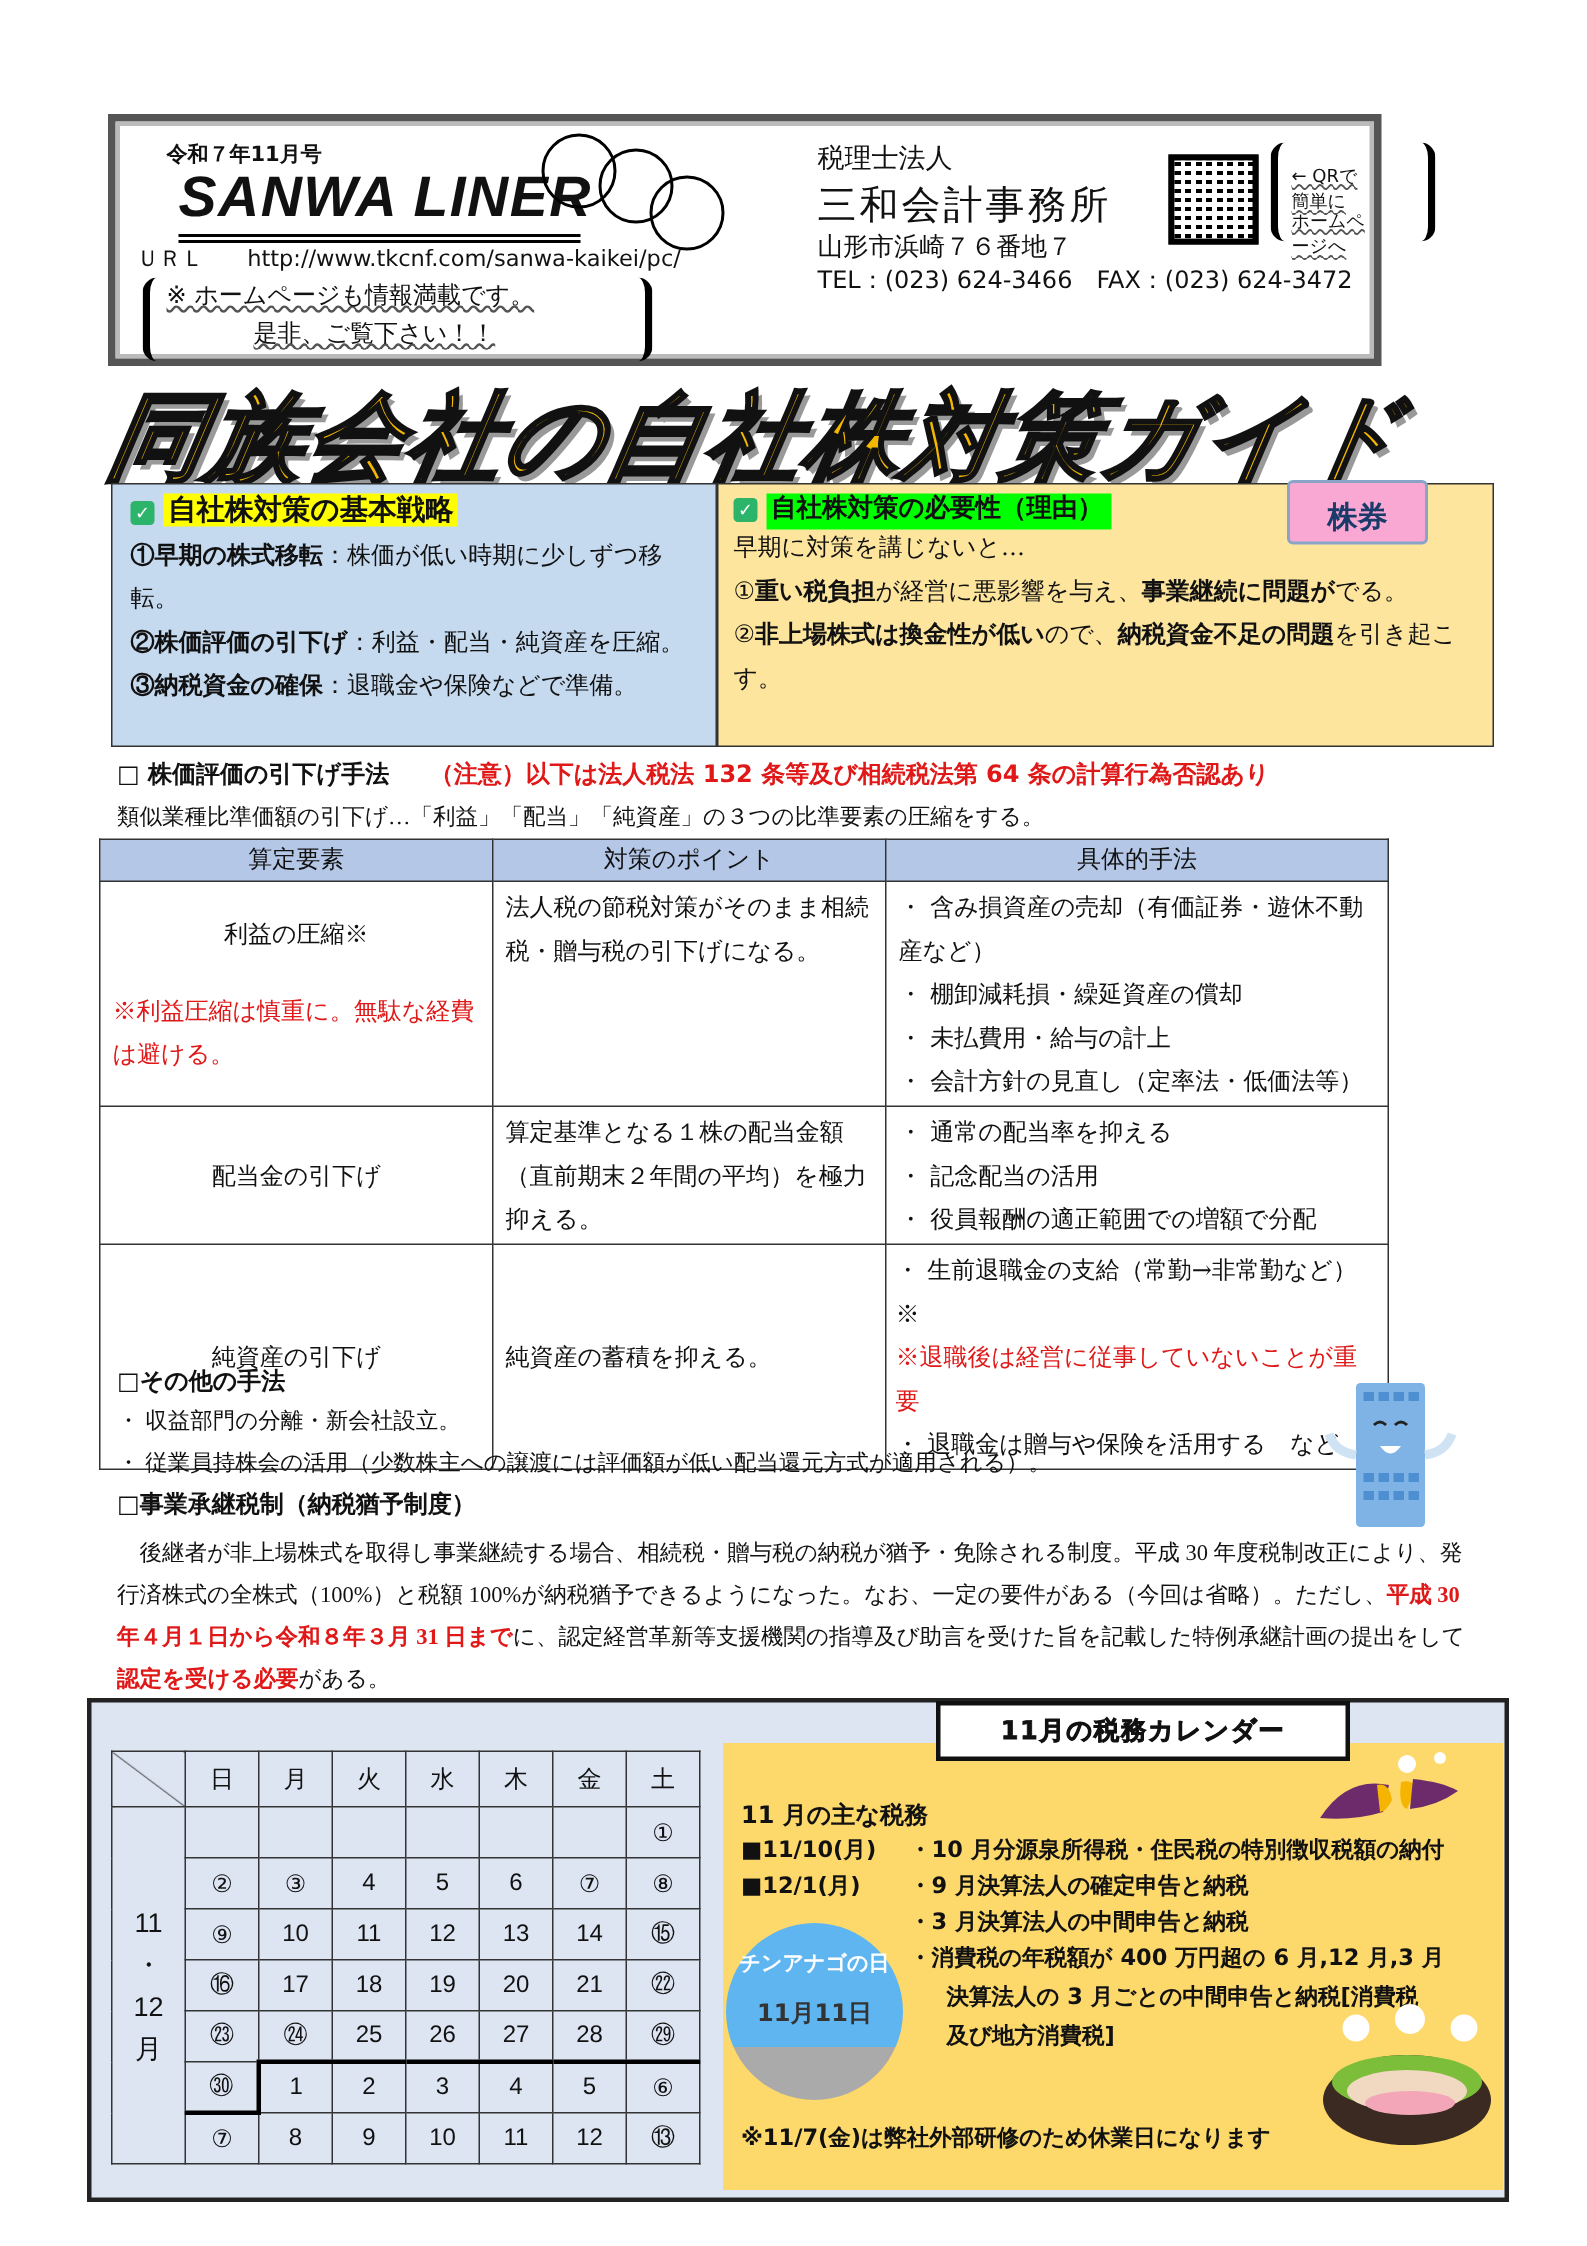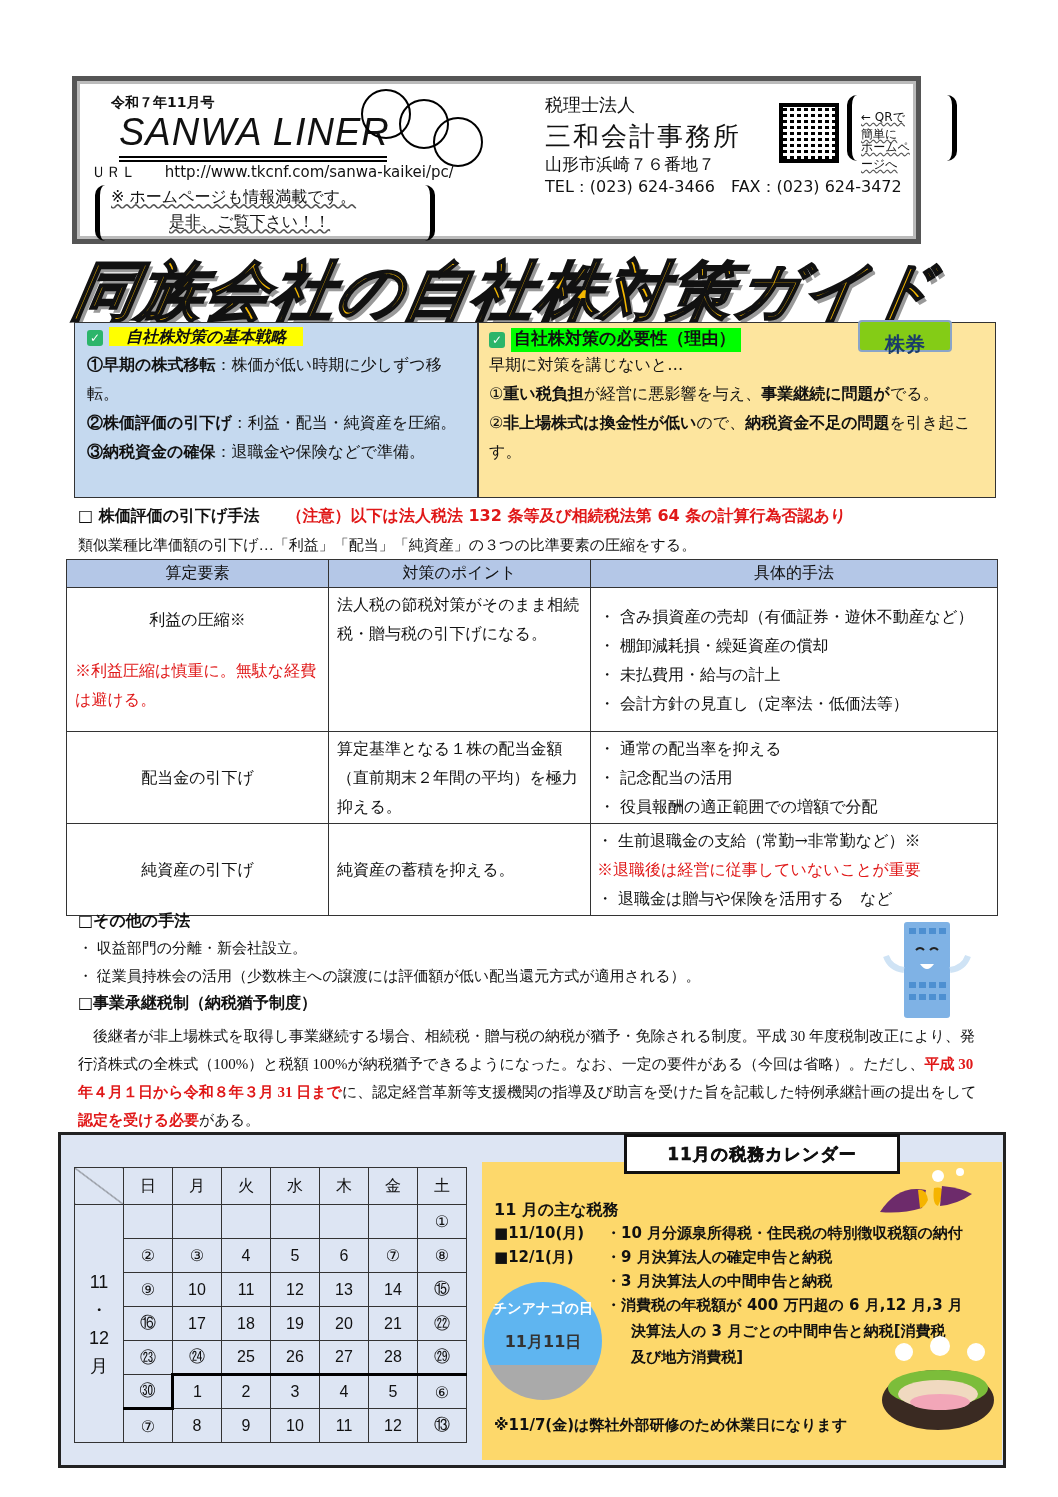--- a/index.html
+++ b/index.html
@@ -1,21 +1,21 @@
 <!DOCTYPE html>
 <html><head>
 <meta charset="utf-8">
 <style>
 *{box-sizing:border-box;margin:0;padding:0;}
 body{width:1058px;height:1497px;background:#fff;position:relative;font-family:"DejaVu Sans","Liberation Sans",sans-serif;color:#111;overflow:hidden;}
 .abs{position:absolute;}
 
 .header{left:72px;top:76px;width:849px;height:168px;border:5px solid #555;background:#fff;box-shadow:inset 0 0 0 3px #bbb;}
 .issue{left:34px;top:13px;font-size:14px;font-weight:bold;}
-.title{left:42px;top:30px;font-family:"Liberation Sans",sans-serif;font-size:38px;font-weight:normal;font-style:italic;letter-spacing:1px;}
+.title{left:42px;top:30px;font-family:"Liberation Sans",sans-serif;font-size:38px;font-weight:bold;font-style:italic;letter-spacing:1px;}
 .title-line{left:42px;top:75px;width:268px;height:6px;border-top:2px solid #000;border-bottom:2px solid #000;}
 .circle{border:2px solid #000;border-radius:50%;width:50px;height:50px;}
 .url{left:14px;top:82px;font-size:15px;}
 .note-box{left:18px;top:104px;width:340px;height:56px;border-left:5px solid #000;border-right:5px solid #000;border-radius:10px;}
 .note1{left:34px;top:106px;font-size:16px;text-decoration:underline wavy #555;}
 .note2{left:92px;top:131px;font-size:16px;text-decoration:underline wavy #555;}
 .firm-type{left:468px;top:12px;font-size:18px;}
 .firm-name{left:468px;top:38px;font-size:26px;letter-spacing:2px;}
 .address{left:468px;top:72px;font-size:17px;}
 .phone{left:468px;top:96px;font-size:16px;}
@@ -23,29 +23,29 @@
 .qr-inner{position:absolute;inset:0;background:repeating-linear-gradient(0deg,transparent 0 3px,#fff 3px 6px);}
 .qr-note{left:770px;top:14px;width:110px;height:66px;border-left:5px solid #000;border-right:5px solid #000;border-radius:10px;}
 .qr1{left:784px;top:28px;font-size:12px;text-decoration:underline wavy #555;}
 .qr2{left:784px;top:58px;font-size:12px;text-decoration:underline wavy #555;}
 
 .headline{left:74px;top:248px;font-size:64px;font-weight:bold;font-style:italic;color:#f5b800;-webkit-text-stroke:2px #111;text-shadow:4px 4px 0 #999;letter-spacing:2px;transform:skewX(-10deg);}
 
 .box-left{left:74px;top:322px;width:404px;height:176px;background:#c5d9ef;border:1px solid #333;}
 .box-right{left:478px;top:322px;width:518px;height:176px;background:#fde59e;border:1px solid #333;}
 .check{display:inline-block;width:16px;height:16px;background:#2cb56a;border-radius:3px;color:#fff;font-size:12px;text-align:center;line-height:16px;vertical-align:middle;margin-right:6px;}
-.hl-yellow{background:#ffff00;font-size:16px;font-weight:bold;padding:0 17px;font-style:italic;}
+.hl-yellow{background:#ffff00;font-size:19px;font-weight:bold;padding:0 3px;}
 .hl-green{background:#00ff00;font-size:17px;font-weight:bold;padding:0 6px 4px 3px;}
 .bt{font-family:"DejaVu Serif","Liberation Serif",serif;font-size:16px;line-height:29px;}
-.stock{left:858px;top:320px;width:94px;height:32px;background:#84cc16;border:2px solid #8aa4c8;border-radius:4px;color:#1a3b6a;font-size:20px;font-weight:bold;text-align:center;line-height:44px;}
+.stock{left:858px;top:320px;width:94px;height:43px;background:#f9a8d4;border:2px solid #8aa4c8;border-radius:4px;color:#1a3b6a;font-size:20px;font-weight:bold;text-align:center;line-height:44px;}
 
 .sec-title{font-size:16px;font-weight:bold;}
 .red{color:#e01818;}
 .red-b{color:#e01818;font-weight:bold;margin-top:25px;}
-.tbl{left:66px;top:559px;width:932px;border-collapse:collapse;font-family:"DejaVu Serif","Liberation Serif",serif;font-size:16px;}
+.tbl{left:66px;top:559px;width:860px;border-collapse:collapse;font-family:"DejaVu Serif","Liberation Serif",serif;font-size:16px;}
 .tbl th{background:#b4c7e7;font-weight:normal;height:28px;border:1px solid #333;}
 .tbl td{border:1px solid #333;vertical-align:middle;line-height:29px;padding:2px 8px;}
 .c1{width:262px;text-align:center;}
 .c2{width:262px;}
 .bul{display:block;}
 
 .p{font-family:Liberation Serif, serif;font-size:15px;line-height:28px;}
 .building{left:876px;top:920px;width:100px;height:100px;}
 
 .cal-frame{left:58px;top:1132px;width:948px;height:336px;background:#dde5f3;border:3px solid #222;}

